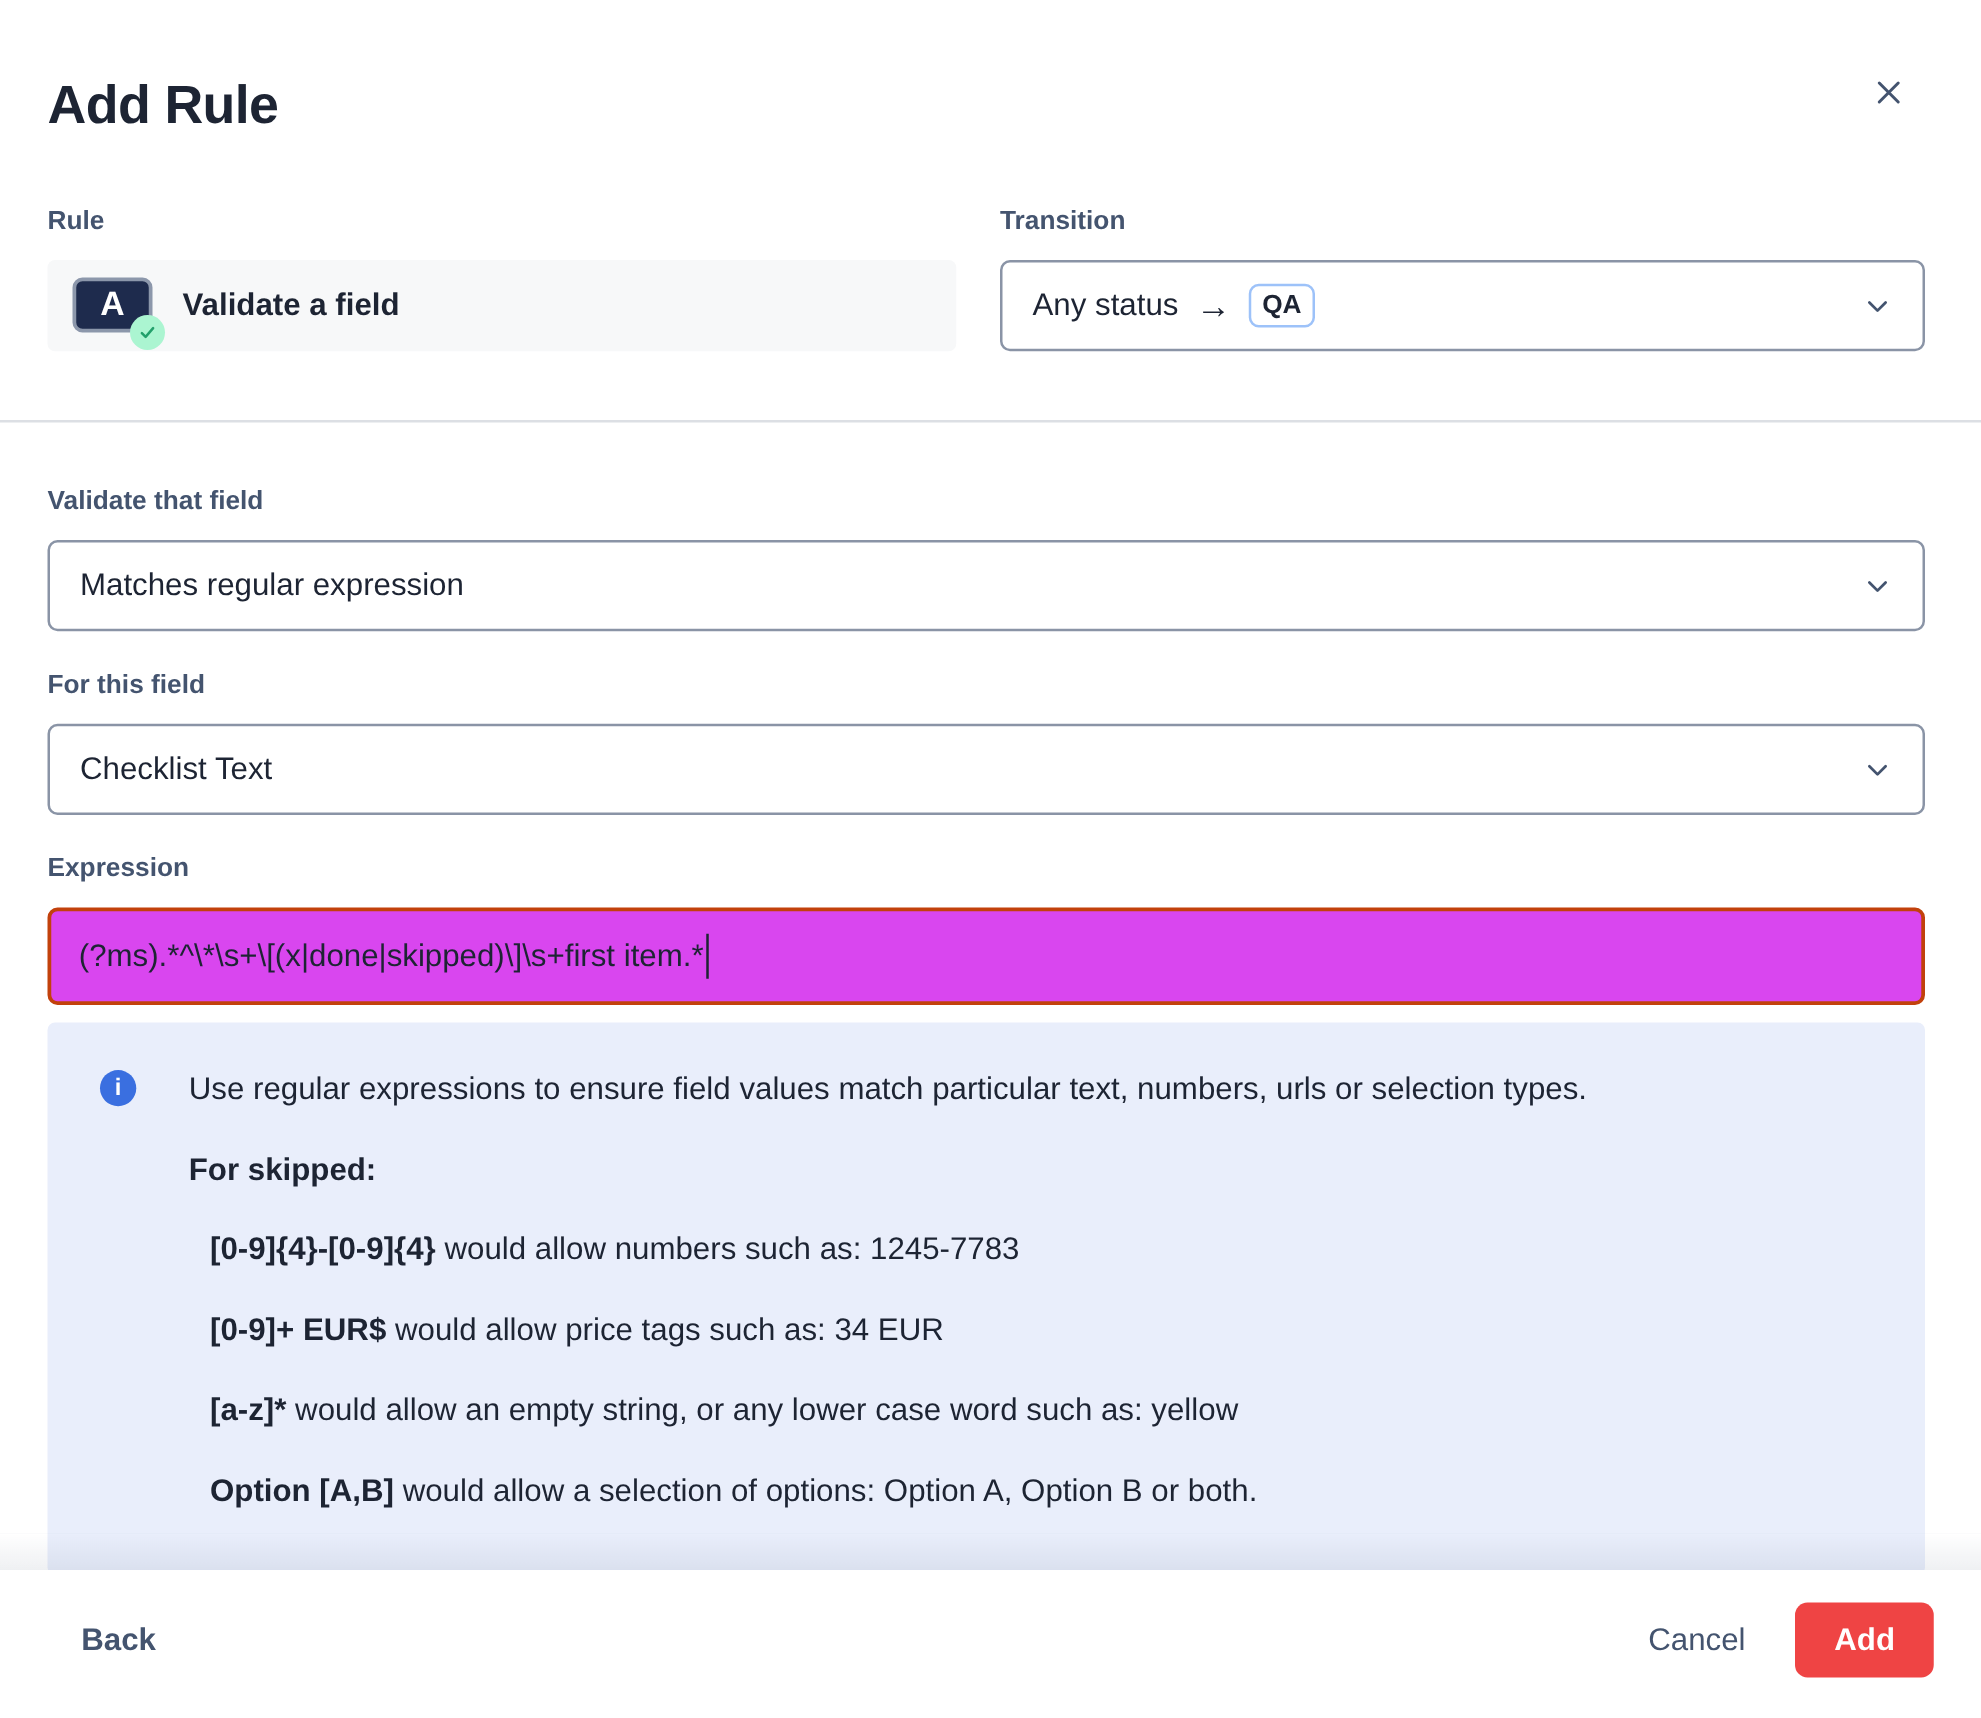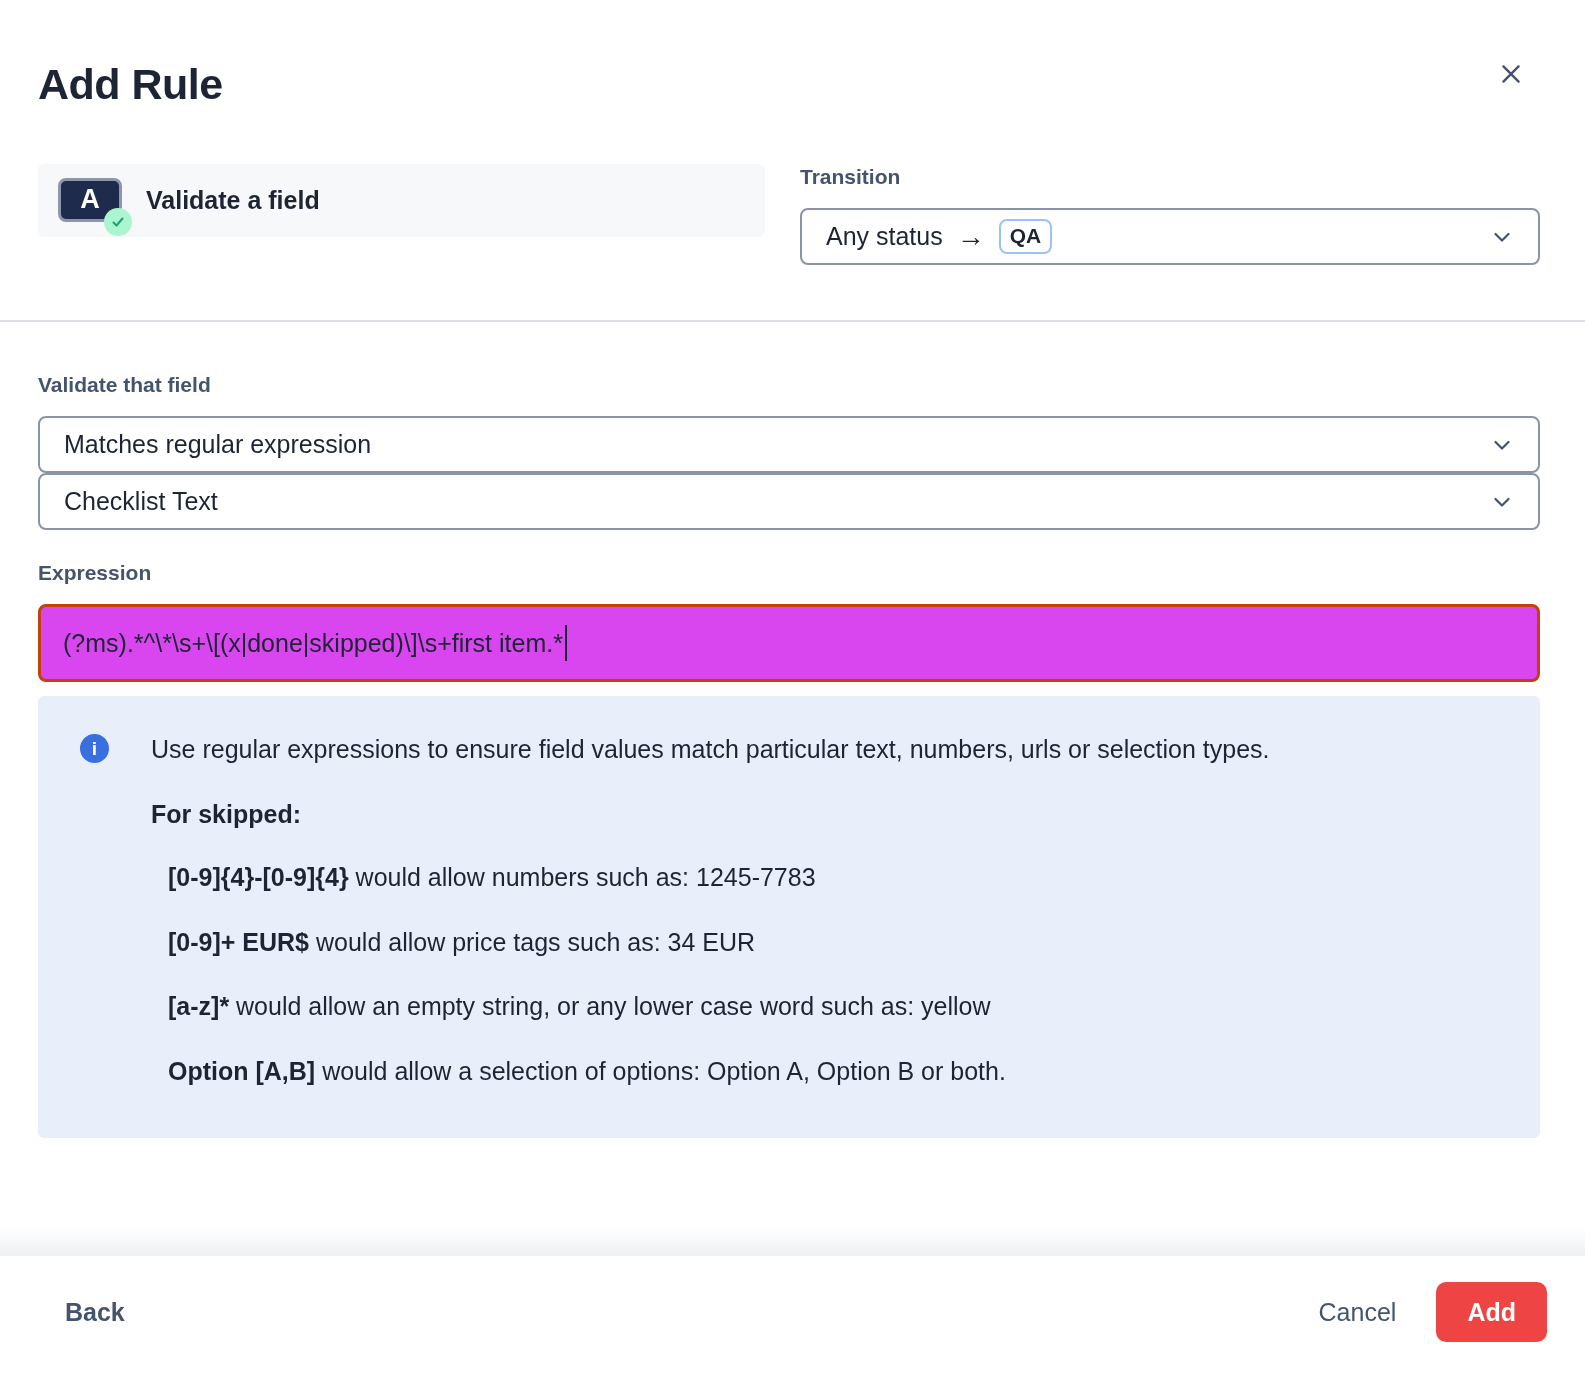--- a/index.html
+++ b/index.html
@@ -49,21 +49,21 @@
   }
   .rule-icon-badge {
     position: absolute; right: -10px; bottom: -12px;
     width: 28px; height: 28px; border-radius: 50%;
     background: #ABF5D1; display: flex; align-items: center; justify-content: center;
   }
   .rule-name { font-size: 25px; font-weight: 700; color: #1D2433; }
 
   
   .select-box {
-    height: 57px; width: 100%;
+    height: 73px; width: 100%;
     border: 2px solid #8A94A6; border-radius: 8px; background: #fff;
     display: flex; align-items: center; padding: 0 24px;
     font-size: 25px; color: #1D2433; cursor: pointer;
   }
   .select-box .chevron { margin-left: auto; flex: 0 0 auto; }
   .arrow-glyph { font-size: 28px; font-weight: 600; margin: 0 14px; color: #1D2433; }
   .status-badge {
     border: 2.5px solid #9DC2F9; border-radius: 8px;
     padding: 2px 9px 4px 9px; font-size: 21px; font-weight: 700; color: #1D2433;
     background: #ffffff; line-height: 25px;
@@ -140,20 +140,21 @@
 
   <button class="close-btn" aria-label="Close">
     <svg width="26" height="26" viewBox="0 0 24 24">
       <path d="M5 5 L19 19 M19 5 L5 19" stroke="#44546F" stroke-width="2.2" stroke-linecap="round" fill="none"></path>
     </svg>
   </button>
 
   <div class="content">
     <div class="row-two">
       <div>
+        <div class="field-label">Rule</div>
         <div class="rule-card">
           <div class="rule-icon">
             <div class="rule-icon-box">
               <span>A</span>
             </div>
             <div class="rule-icon-badge">
               <svg width="16" height="16" viewBox="0 0 16 16">
                 <path d="M3.5 8.5 L6.5 11.5 L12.5 4.5" stroke="#22A06B" stroke-width="2" fill="none" stroke-linecap="round" stroke-linejoin="round"></path>
               </svg>
             </div>
@@ -179,20 +180,21 @@
 
   <div class="content">
     <div class="field-label lbl-first">Validate that field</div>
     <div class="select-box">
       <span>Matches regular expression</span>
       <svg class="chevron" width="24" height="24" viewBox="0 0 24 24">
         <path d="M5.5 9 L12 15.5 L18.5 9" stroke="#44546F" stroke-width="2.2" fill="none" stroke-linecap="round" stroke-linejoin="round"></path>
       </svg>
     </div>
 
+    <div class="field-label lbl-next">For this field</div>
     <div class="select-box">
       <span>Checklist Text</span>
       <svg class="chevron" width="24" height="24" viewBox="0 0 24 24">
         <path d="M5.5 9 L12 15.5 L18.5 9" stroke="#44546F" stroke-width="2.2" fill="none" stroke-linecap="round" stroke-linejoin="round"></path>
       </svg>
     </div>
 
     <div class="field-label lbl-next">Expression</div>
     <div class="expression-box" role="textbox" aria-label="Expression">
       <span>(?ms).*^\*\s+\[(x|done|skipped)\]\s+first item.*</span>

